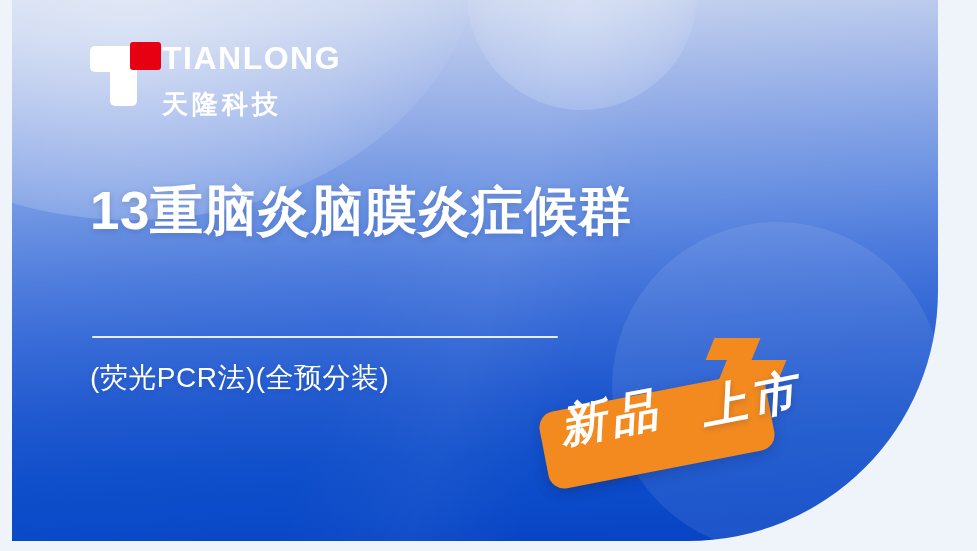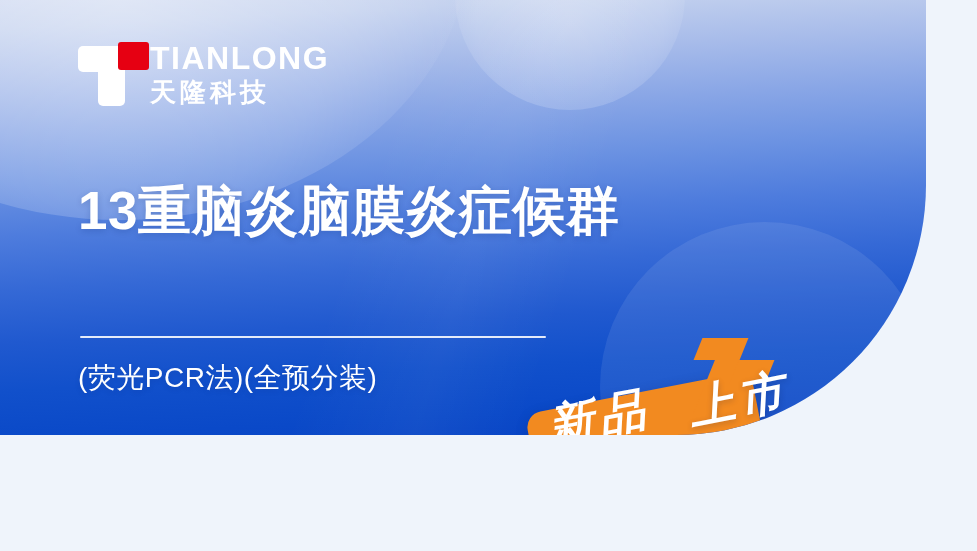--- a/index.html
+++ b/index.html
@@ -16,22 +16,22 @@
   .banner {
     position:relative;
     width:977px; height:551px;
     background:#eff4fb;
     overflow:hidden;
   }
 
   
   .panel {
     position:absolute;
-    left:0; top:0;
-    width:926px; height:435px;
+    left:12px; top:0;
+    width:926px; height:541px;
     background:linear-gradient(177deg,
         #ccd7f0 0%,
         #c2d0ee 6%,
         #a8bcea 16%,
         #89a6e6 27%,
         #6b92e2 38%,
         #4e7cdd 49%,
         #3569d6 60%,
         #2059cf 71%,
         #1150cb 81%,
@@ -140,21 +140,21 @@
     font-weight:700;
     letter-spacing:1.5px;
     line-height:1.0;
   }
   .logo-cn {
     color:#ffffff;
     font-size:26px;
     font-weight:700;
     letter-spacing:4px;
     line-height:1.15;
-    margin-top:4px;
+    margin-top:16px;
   }
 
   
   .headline {
     position:absolute;
     left:78px; top:176px;
     color:#ffffff;
     font-size:53px;
     font-weight:700;
     line-height:1.33;

